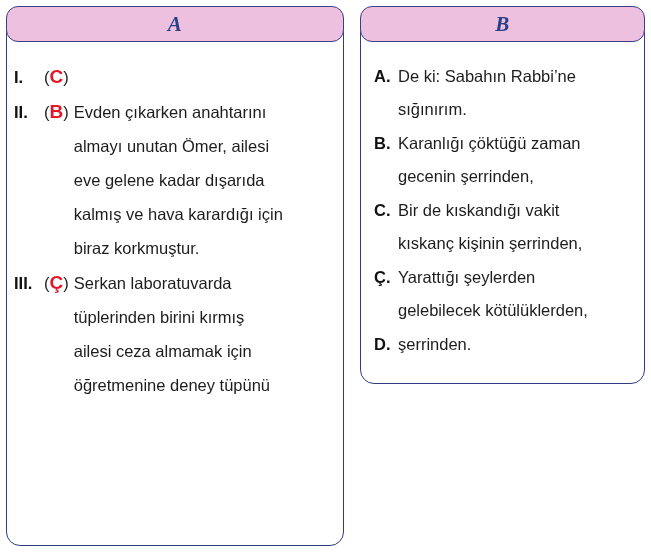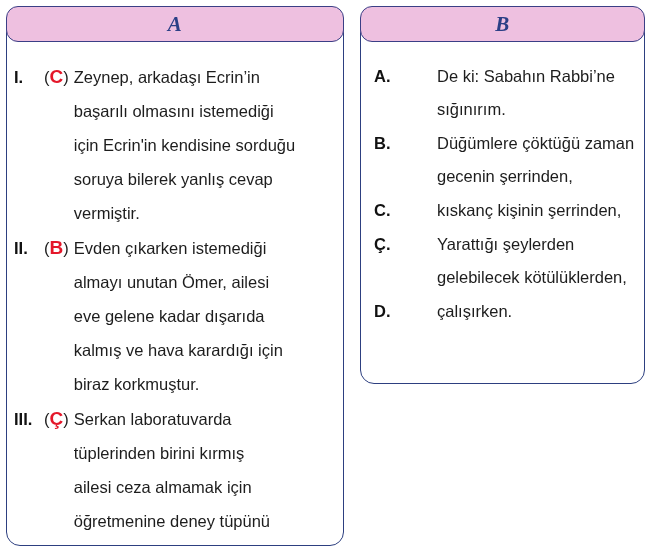--- a/index.html
+++ b/index.html
@@ -116,54 +116,46 @@
     flex: 0 0 auto;
     width: 24px;
     font-weight: bold;
     font-size: 16.5px;
     line-height: 33px;
     color: #111111;
     white-space: nowrap;
   }
   .col-b .item-text {
     line-height: 33px;
-    margin-left: 39px;
   }
 
   .break { display: block; }
 </style>
 </head>
 <body>
 
 <div id="page-root">
 
   <div class="column col-a">
     <div class="col-body"></div>
     <div class="col-header">
       <span class="hdr-label">A</span>
     </div>
     <ul class="item-list">
 
       <li class="list-item">
         <span class="marker-roman">I.</span>
         <span class="answer-wrap"><span>(</span><span class="answer-letter">C</span><span>)</span></span>
-        <span class="item-text">
-            <span class="break">Zeynep, arkadaşı Ecrin’in</span>
-            <span class="break">başarılı olmasını istemediği</span>
-            <span class="break">için Ecrin'in kendisine sorduğu</span>
-            <span class="break">soruya bilerek yanlış cevap</span>
-            <span class="break">vermiştir.</span>
-          </span>
       </li>
 
       <li class="list-item">
         <span class="marker-roman">II.</span>
         <span class="answer-wrap"><span>(</span><span class="answer-letter">B</span><span>)</span></span>
         <span class="item-text">
-            <span class="break">Evden çıkarken istemediği</span>
+            <span class="break">Evden çıkarken anahtarını</span>
             <span class="break">almayı unutan Ömer, ailesi</span>
             <span class="break">eve gelene kadar dışarıda</span>
             <span class="break">kalmış ve hava karardığı için</span>
             <span class="break">biraz korkmuştur.</span>
           </span>
       </li>
 
       <li class="list-item">
         <span class="marker-roman">III.</span>
         <span class="answer-wrap"><span>(</span><span class="answer-letter">Ç</span><span>)</span></span>
@@ -189,43 +181,44 @@
         <span class="marker-letter">A.</span>
         <span class="item-text">
             <span class="break">De ki: Sabahın Rabbi’ne</span>
             <span class="break">sığınırım.</span>
           </span>
       </li>
 
       <li class="list-item">
         <span class="marker-letter">B.</span>
         <span class="item-text">
-            <span class="break">Düğümlere çöktüğü zaman</span>
+            <span class="break">Karanlığı çöktüğü zaman</span>
             <span class="break">gecenin şerrinden,</span>
           </span>
       </li>
 
       <li class="list-item">
         <span class="marker-letter">C.</span>
         <span class="item-text">
+            <span class="break">Bir de kıskandığı vakit</span>
             <span class="break">kıskanç kişinin şerrinden,</span>
           </span>
       </li>
 
       <li class="list-item">
         <span class="marker-letter">Ç.</span>
         <span class="item-text">
             <span class="break">Yarattığı şeylerden</span>
             <span class="break">gelebilecek kötülüklerden,</span>
           </span>
       </li>
 
       <li class="list-item">
         <span class="marker-letter">D.</span>
         <span class="item-text">
-            <span class="break">çalışırken.</span>
+            <span class="break">şerrinden.</span>
           </span>
       </li>
 
     </ul>
   </div>
 
 </div>
 
 </body></html>

